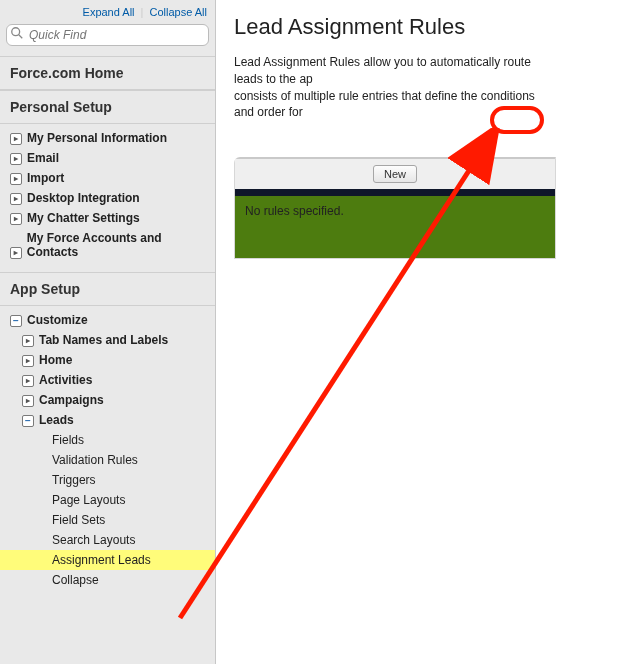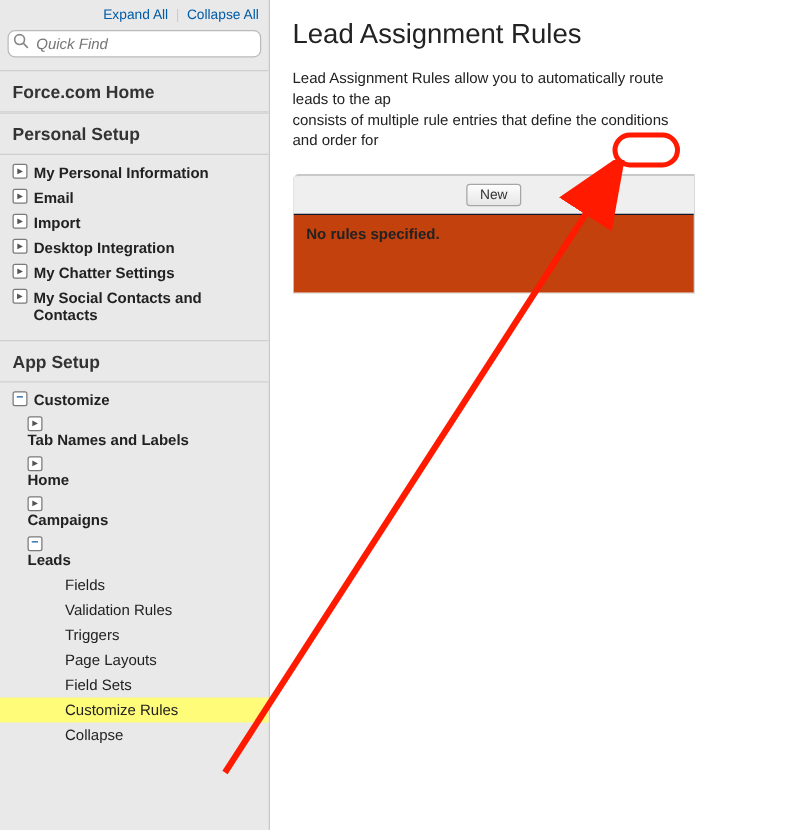--- a/index.html
+++ b/index.html
@@ -59,21 +59,21 @@
     font-weight: bold;
     color: #333;
   }
   .tree {
     padding: 4px 0 10px 0;
   }
   .tree-item {
     padding: 3px 4px 3px 10px;
     font-size: 12px;
     display: flex;
-    align-items: flex-start;
+    align-items: flex-end;
     cursor: pointer;
   }
   .tree-item.bold { font-weight: bold; }
   .tree-item.selected {
     background: #fffc7a;
   }
   .tree-icon {
     width: 12px; height: 12px;
     margin-right: 5px;
     display: inline-flex;
@@ -82,67 +82,66 @@
     border: 1px solid #7a7a7a;
     border-radius: 2px;
     background: #fff;
     font-size: 9px;
     line-height: 1;
     color: #333;
   }
   .tree-icon.play::before { content: "▸"; font-size: 8px; color:#555; }
   .tree-icon.minus { background:#fff; color:#2b6cb0;}
   .tree-icon.minus::before { content: "−"; font-weight:bold; font-size:10px; color:#2b6cb0;}
-  .indent-1 { padding-left: 22px; flex-direction: column; }
+  .indent-1 { padding-left: 22px; }
   .indent-3 { padding-left: 52px; }
   .main {
     margin-left: 216px;
     padding: 14px 0 0 18px;
     width: 340px;
   }
   .page-title {
     font-size: 22px;
     font-weight: normal;
     color: #222;
     margin-bottom: 14px;
   }
   .page-desc {
     font-size: 12px;
     color: #222;
     line-height: 1.4;
-    margin-bottom: 18px;
+    margin-bottom: 36px;
   }
   .panel {
     border: 1px solid #d7d7d7;
     border-top: 2px solid #c9c9c9;
     border-radius: 6px 0 0 0;
     background: #f6f6f6;
     margin-left: 0;
   }
   .panel-toolbar {
     text-align: center;
     padding: 6px 0;
-    border-bottom: 1px solid #0f172a;
+    border-bottom: 7px solid #0f172a;
     background: #efefef;
   }
   .btn {
     display: inline-block;
     padding: 2px 10px;
     font-size: 11px;
     background: linear-gradient(#fdfdfd,#e6e6e6);
     border: 1px solid #a6a6a6;
     border-radius: 3px;
     color: #333;
     cursor: pointer;
   }
   .panel-body {
-    background: #c2410c;
+    background: #4d7c0f;
     padding: 8px 10px 40px;
     font-size: 12px;
-    font-weight: bold;
   }
   .anno-box {
     position: absolute;
     border: 4px solid #ff1a00;
     border-radius: 14px;
     pointer-events: none;
   }
   .anno-arrow {
     position: absolute;
     pointer-events: none;
@@ -184,41 +183,45 @@
     <div class="tree-item bold">
         <span class="tree-icon play"></span>
         <span>Desktop Integration</span>
       </div>
     <div class="tree-item bold">
         <span class="tree-icon play"></span>
         <span>My Chatter Settings</span>
       </div>
     <div class="tree-item bold">
         <span class="tree-icon play"></span>
-        <span>My Social Contacts and Contacts</span>
+        <span>My Force Accounts and Contacts</span>
       </div>
   </div>
 
   <div class="section-header">App Setup</div>
 
   <div class="tree">
     <div class="tree-item bold">
         <span class="tree-icon minus"></span>
         <span>Customize</span>
       </div>
     <div class="tree-item bold indent-1">
         <span class="tree-icon play"></span>
         <span>Tab Names and Labels</span>
       </div>
     <div class="tree-item bold indent-1">
         <span class="tree-icon play"></span>
         <span>Home</span>
       </div>
     <div class="tree-item bold indent-1">
         <span class="tree-icon play"></span>
+        <span>Activities</span>
+      </div>
+    <div class="tree-item bold indent-1">
+        <span class="tree-icon play"></span>
         <span>Campaigns</span>
       </div>
     <div class="tree-item bold indent-1">
         <span class="tree-icon minus"></span>
         <span>Leads</span>
       </div>
     <div class="tree-item indent-3">
         <span>Fields</span>
       </div>
     <div class="tree-item indent-3">
@@ -226,22 +229,25 @@
       </div>
     <div class="tree-item indent-3">
         <span>Triggers</span>
       </div>
     <div class="tree-item indent-3">
         <span>Page Layouts</span>
       </div>
     <div class="tree-item indent-3">
         <span>Field Sets</span>
       </div>
+    <div class="tree-item indent-3">
+        <span>Search Layouts</span>
+      </div>
     <div class="tree-item indent-3 selected">
-        <span>Customize Rules</span>
+        <span>Assignment Leads</span>
       </div>
     <div class="tree-item indent-3">
         <span>Collapse</span>
       </div>
   </div>
 </div>
 
 <div class="main">
   <h1 class="page-title">Lead Assignment Rules</h1>
   <div class="page-desc">

